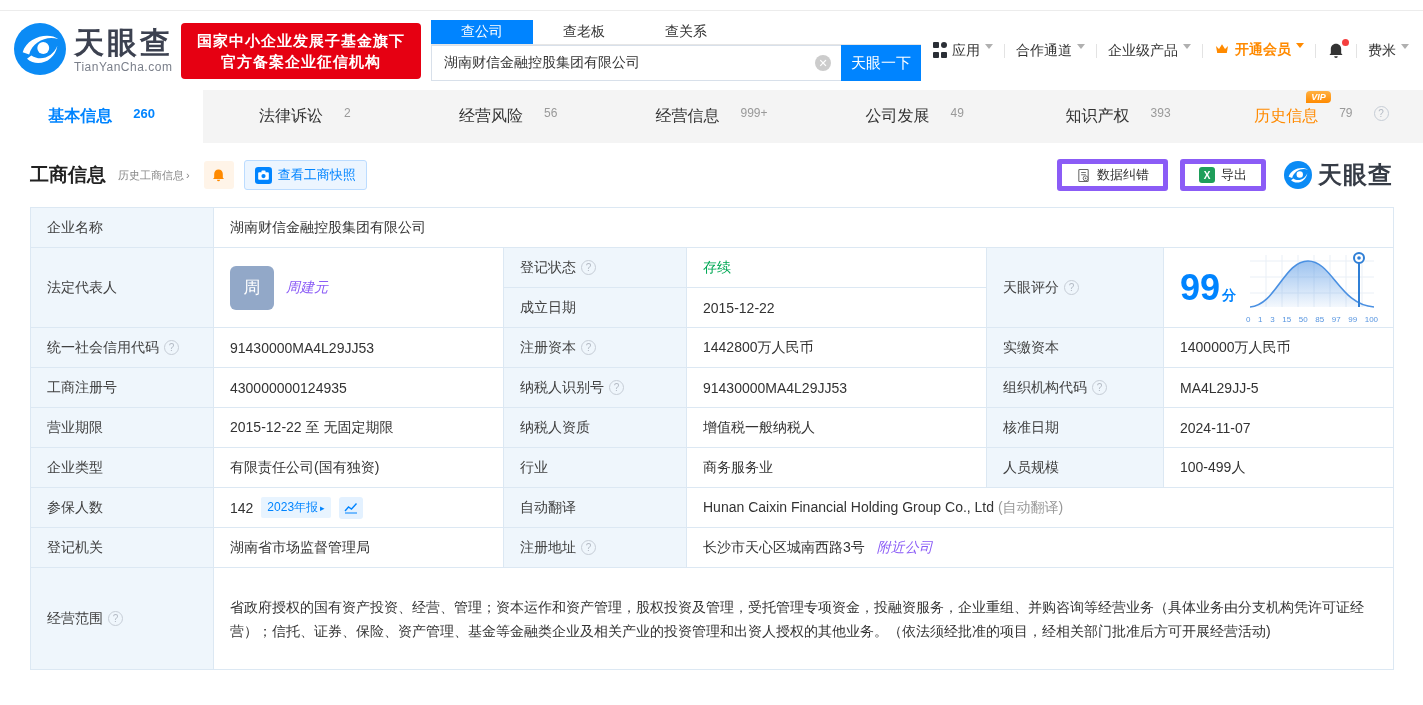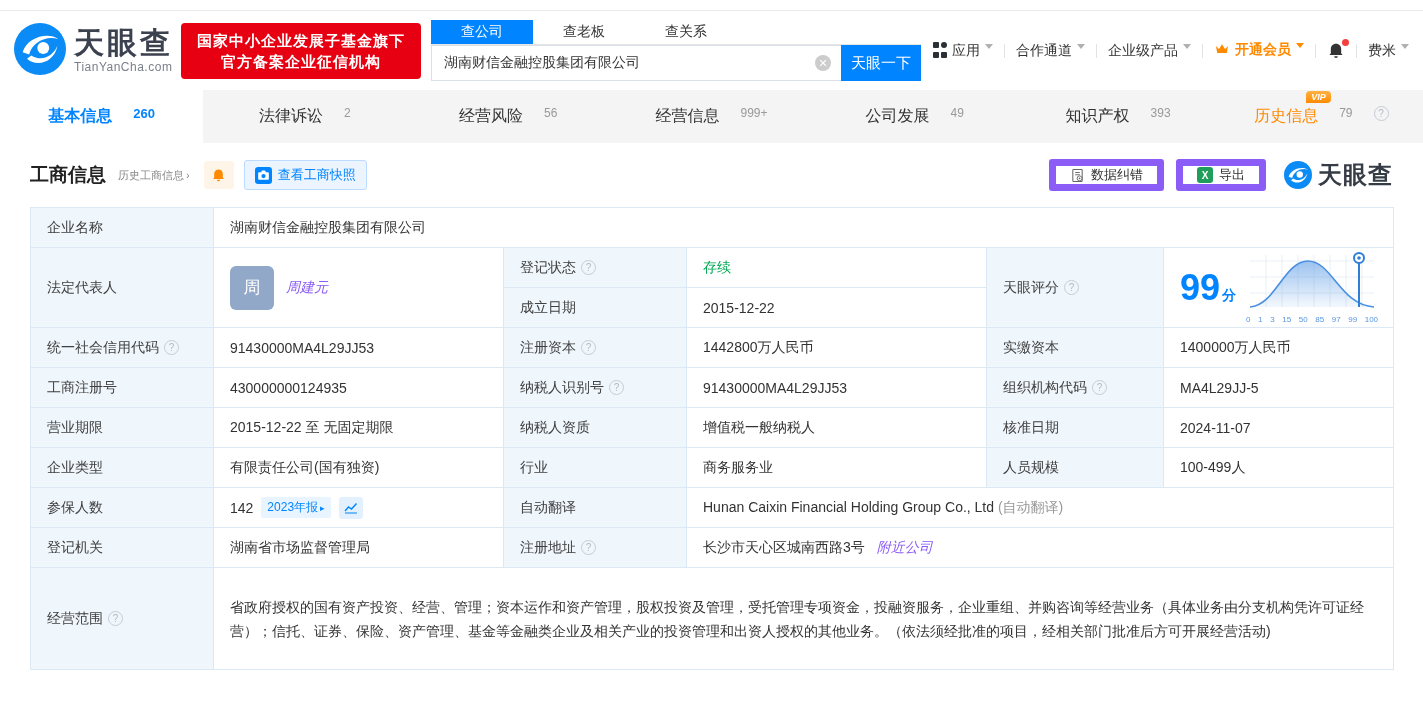--- a/index.html
+++ b/index.html
@@ -60,21 +60,21 @@
   .section-head { display:flex; align-items:center; height:64px; padding:0 30px; }
   .sec-title { font-size:19px; font-weight:bold; color:#222; }
   .hist-link { margin-left:12px; font-size:11px; color:#888; cursor:pointer; }
   .hist-link .gt { margin-left:2px; }
   .bell-btn { margin-left:14px; width:30px; height:28px; background:#fff4e8; border-radius:3px;
     display:flex; align-items:center; justify-content:center; cursor:pointer; }
   .snap-btn { margin-left:10px; height:30px; padding:0 10px; background:#ecf5ff; border:1px solid #bcdcff;
     border-radius:3px; color:#0084ff; font-size:13px; display:flex; align-items:center; gap:6px; cursor:pointer; }
   .cam-box { width:17px; height:17px; }
   .right-tools { margin-left:auto; display:flex; align-items:center; gap:12px; }
-  .tool-btn { height:32px; padding:0 14px; border:7px solid #8b5cf6; border-radius:3px; background:#fff;
+  .tool-btn { height:32px; padding:0 14px; border:5px solid #8b5cf6; border-radius:3px; background:#fff;
     font-size:13px; color:#333; display:flex; align-items:center; gap:6px; cursor:pointer; }
   .xls-icon { width:16px; height:16px; background:#1e9e5a; border-radius:3px; color:#fff; font-size:10px; font-weight:bold;
     display:flex; align-items:center; justify-content:center; }
   .watermark { display:flex; align-items:center; gap:6px; margin-left:6px; }
   .wm-text { font-size:24px; font-weight:bold; color:#363c46; letter-spacing:1px; }
 
   
   .info-table { table-layout:fixed; border-collapse:collapse; margin:0 30px; width:1363px; font-size:14px; }
   .info-table td { border:1px solid #dce8f3; height:40px; padding:0 16px; vertical-align:middle; }
   td.lbl { background:#eff6fc; color:#404040; }

